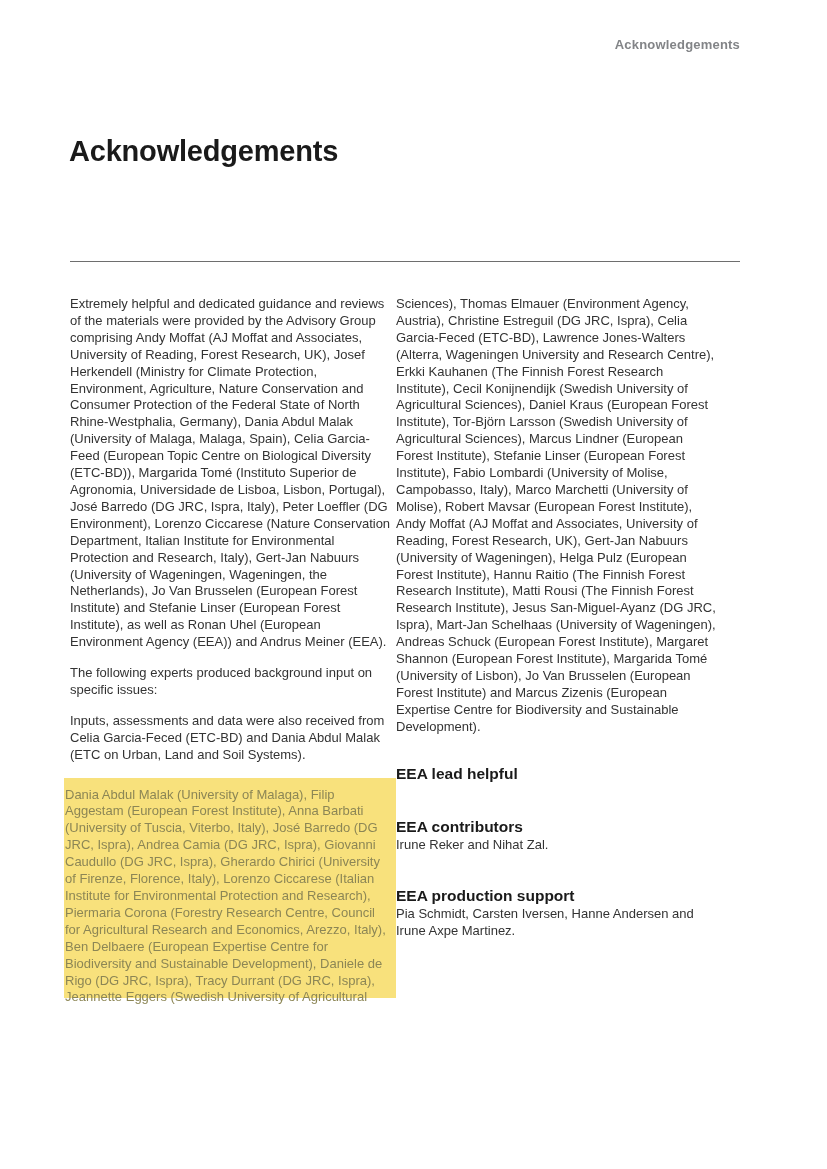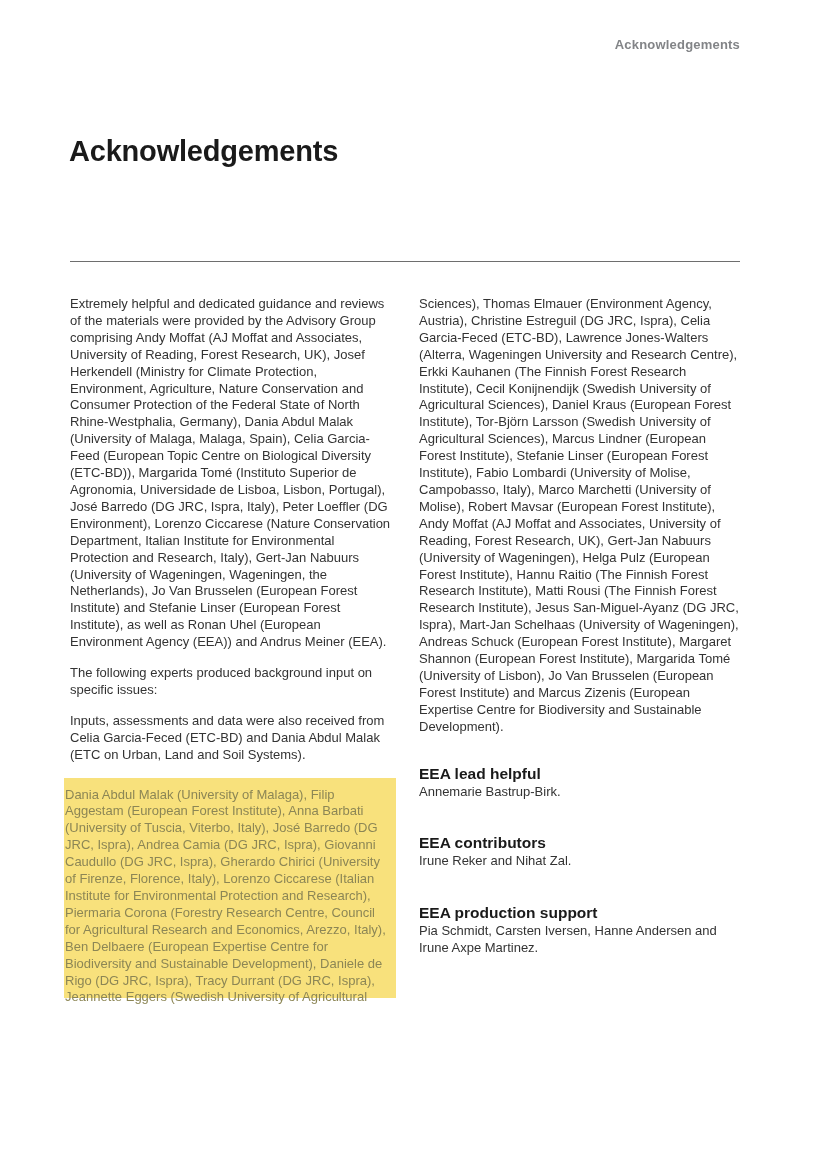--- a/index.html
+++ b/index.html
@@ -26,21 +26,21 @@
     letter-spacing: -0.2px;
   }
 
   .rule {
     position: absolute; top: 261px; left: 70px; width: 670px;
     border: none; border-top: 1.5px solid #6e6e6e; margin: 0;
   }
 
   .col { position: absolute; top: 296px; font-size: 13px; line-height: 16.9px; color: #333333; }
   .col-left  { left: 70px;  width: 322px; }
-  .col-right { left: 419px; width: 323px; }
+  .col-right { left: 396px; width: 323px; }
   .col p { margin: 0 0 14px 0; }
   .col p:last-child { margin-bottom: 0; }
 
   .highlight {
     box-sizing: border-box;
     width: 332px;
     margin: 10px 0 0 -6px;
     padding: 9px 4px 0 1px;
     height: 220px;
     background: #f8e17c;
@@ -79,21 +79,20 @@
     <p>Extremely helpful and dedicated guidance and reviews of the materials were provided by the Advisory Group comprising Andy Moffat (AJ Moffat and Associates, University of Reading, Forest Research, UK), Josef Herkendell (Ministry for Climate Protection, Environment, Agriculture, Nature Conservation and Consumer Protection of the Federal State of North Rhine-Westphalia, Germany), Dania Abdul Malak (University of Malaga, Malaga, Spain), Celia Garcia-Feed (European Topic Centre on Biological Diversity (ETC-BD)), Margarida Tomé (Instituto Superior de Agronomia, Universidade de Lisboa, Lisbon, Portugal), José Barredo (DG JRC, Ispra, Italy), Peter Loeffler (DG Environment), Lorenzo Ciccarese (Nature Conservation Department, Italian Institute for Environmental Protection and Research, Italy), Gert-Jan Nabuurs (University of Wageningen, Wageningen, the Netherlands), Jo Van Brusselen (European Forest Institute) and Stefanie Linser (European Forest Institute), as well as Ronan Uhel (European Environment Agency (EEA)) and Andrus Meiner (EEA).</p>
     <p>The following experts produced background input on specific issues:</p>
     <p>Inputs, assessments and data were also received from Celia Garcia-Feced (ETC-BD) and Dania Abdul Malak (ETC on Urban, Land and Soil Systems).</p>
     <div class="highlight">Dania Abdul Malak (University of Malaga), Filip Aggestam (European Forest Institute), Anna Barbati (University of Tuscia, Viterbo, Italy), José Barredo (DG JRC, Ispra), Andrea Camia (DG JRC, Ispra), Giovanni Caudullo (DG JRC, Ispra), Gherardo Chirici (University of Firenze, Florence, Italy), Lorenzo Ciccarese (Italian Institute for Environmental Protection and Research), Piermaria Corona (Forestry Research Centre, Council for Agricultural Research and Economics, Arezzo, Italy), Ben Delbaere (European Expertise Centre for Biodiversity and Sustainable Development), Daniele de Rigo (DG JRC, Ispra), Tracy Durrant (DG JRC, Ispra), Jeannette Eggers (Swedish University of Agricultural</div>
   </div>
 
   <div class="col col-right">
     <p>Sciences), Thomas Elmauer (Environment Agency, Austria), Christine Estreguil (DG JRC, Ispra), Celia Garcia-Feced (ETC-BD), Lawrence Jones-Walters (Alterra, Wageningen University and Research Centre), Erkki Kauhanen (The Finnish Forest Research Institute), Cecil Konijnendijk (Swedish University of Agricultural Sciences), Daniel Kraus (European Forest Institute), Tor-Björn Larsson (Swedish University of Agricultural Sciences), Marcus Lindner (European Forest Institute), Stefanie Linser (European Forest Institute), Fabio Lombardi (University of Molise, Campobasso, Italy), Marco Marchetti (University of Molise), Robert Mavsar (European Forest Institute), Andy Moffat (AJ Moffat and Associates, University of Reading, Forest Research, UK), Gert-Jan Nabuurs (University of Wageningen), Helga Pulz (European Forest Institute), Hannu Raitio (The Finnish Forest Research Institute), Matti Rousi (The Finnish Forest Research Institute), Jesus San-Miguel-Ayanz (DG JRC, Ispra), Mart-Jan Schelhaas (University of Wageningen), Andreas Schuck (European Forest Institute), Margaret Shannon (European Forest Institute), Margarida Tomé (University of Lisbon), Jo Van Brusselen (European Forest Institute) and Marcus Zizenis (European Expertise Centre for Biodiversity and Sustainable Development).</p>
 
     <h3 class="eea-heading first">EEA lead helpful</h3>
-    <p class="eea-body">Annemarie Bastrup-Birk.</p>
 
     <h3 class="eea-heading">EEA contributors</h3>
     <p class="eea-body">Irune Reker and Nihat Zal.</p>
 
     <h3 class="eea-heading">EEA production support</h3>
     <p class="eea-body">Pia Schmidt, Carsten Iversen, Hanne Andersen and Irune Axpe Martinez.</p>
   </div>
 
   <div class="footer">
     <span class="footer-book">European forest ecosystems</span>

